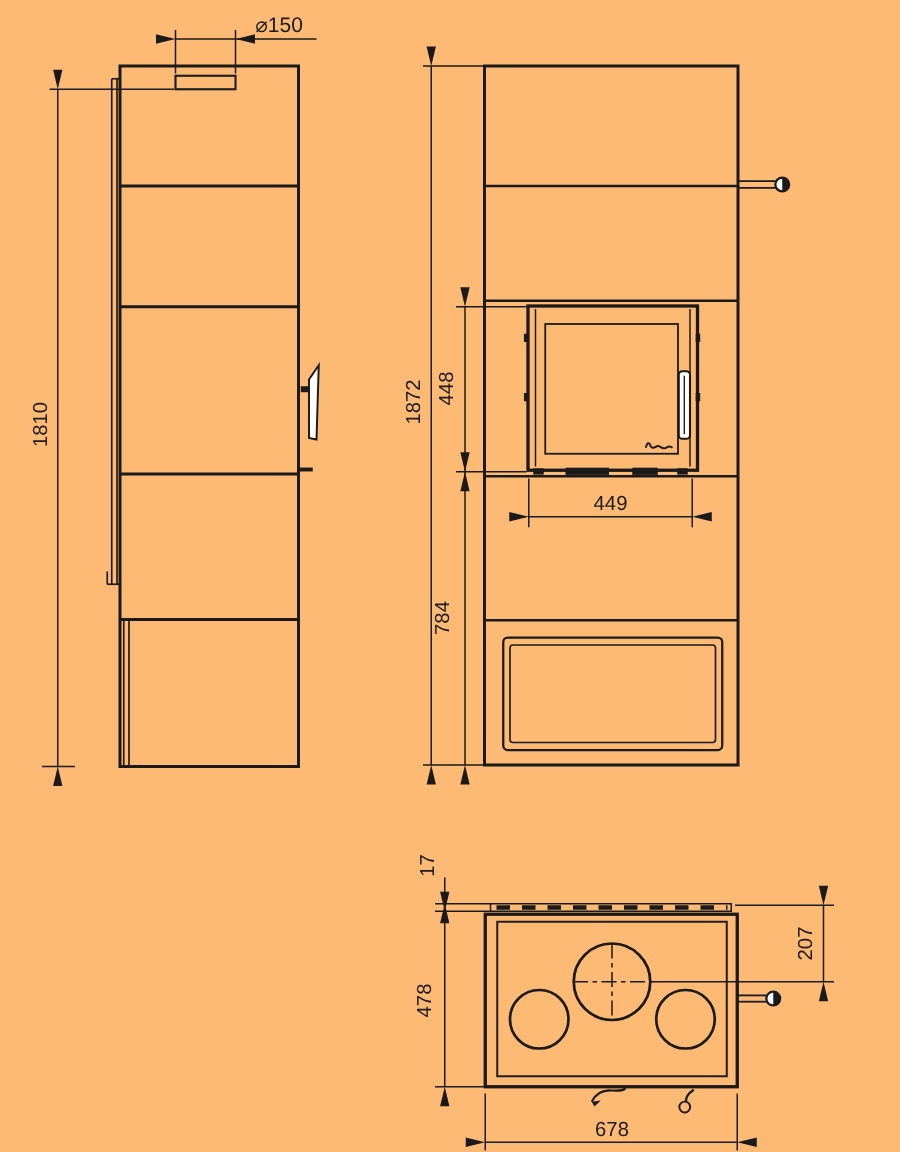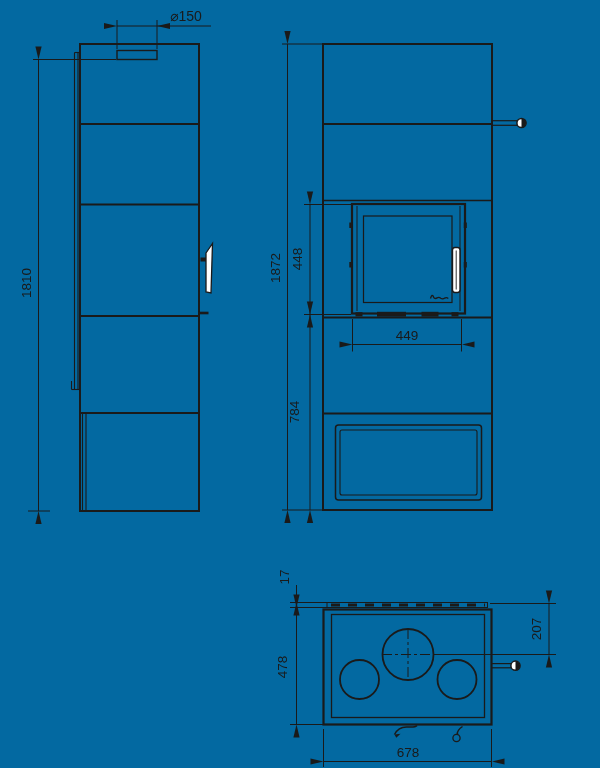--- a/index.html
+++ b/index.html
@@ -1,19 +1,19 @@
 <!DOCTYPE html>
 <html><head>
 <meta charset="utf-8">
 <style>
   html,body{margin:0;padding:0;background:#ffffff;}
   .sheet{
     position:relative;
     width:600px;height:768px;
-    background:#0369a1;
+    background:#fdba74;
     font-family:"Liberation Sans","DejaVu Sans",sans-serif;
     overflow:hidden;
   }
   svg{display:block}
   .dim-text{
     font-family:"Liberation Sans","DejaVu Sans",sans-serif;
     font-size:13.5px;
     fill:#1a1a1a;
   }
   .flue-text{font-size:14px;}

